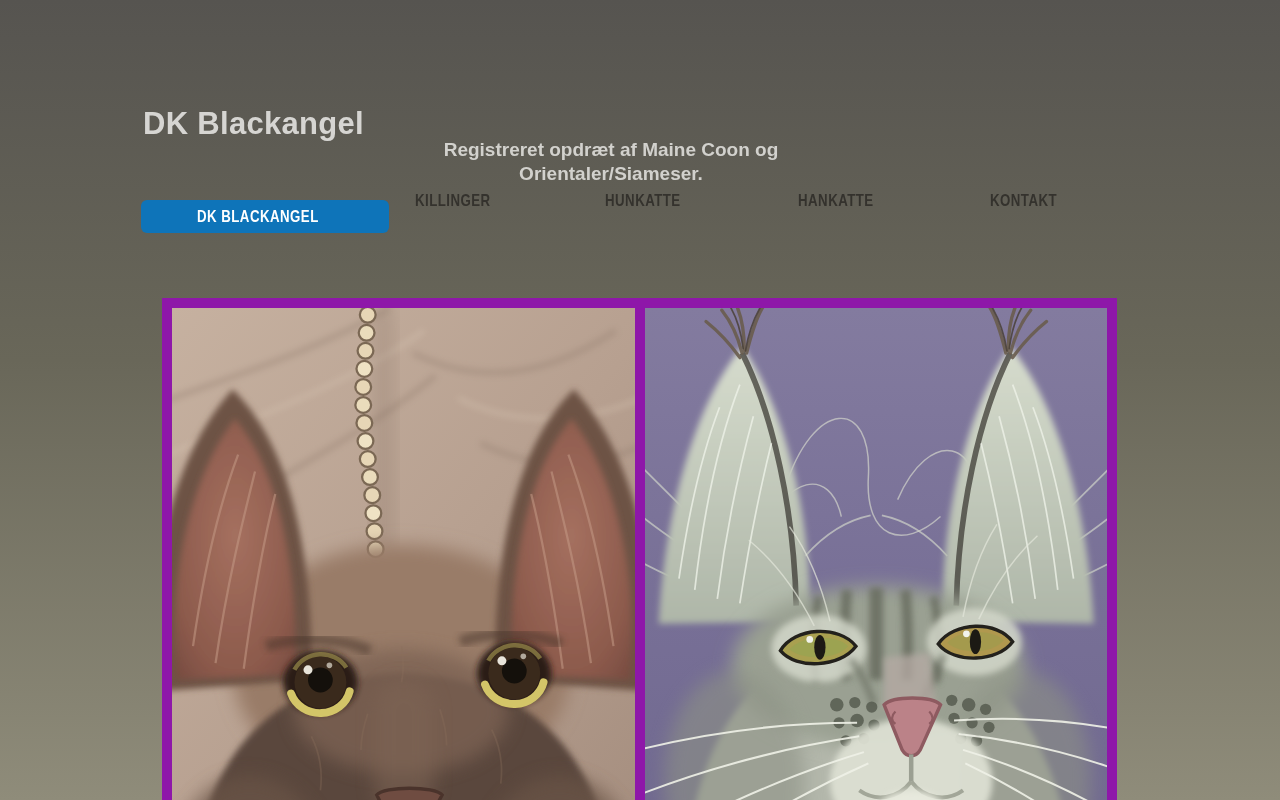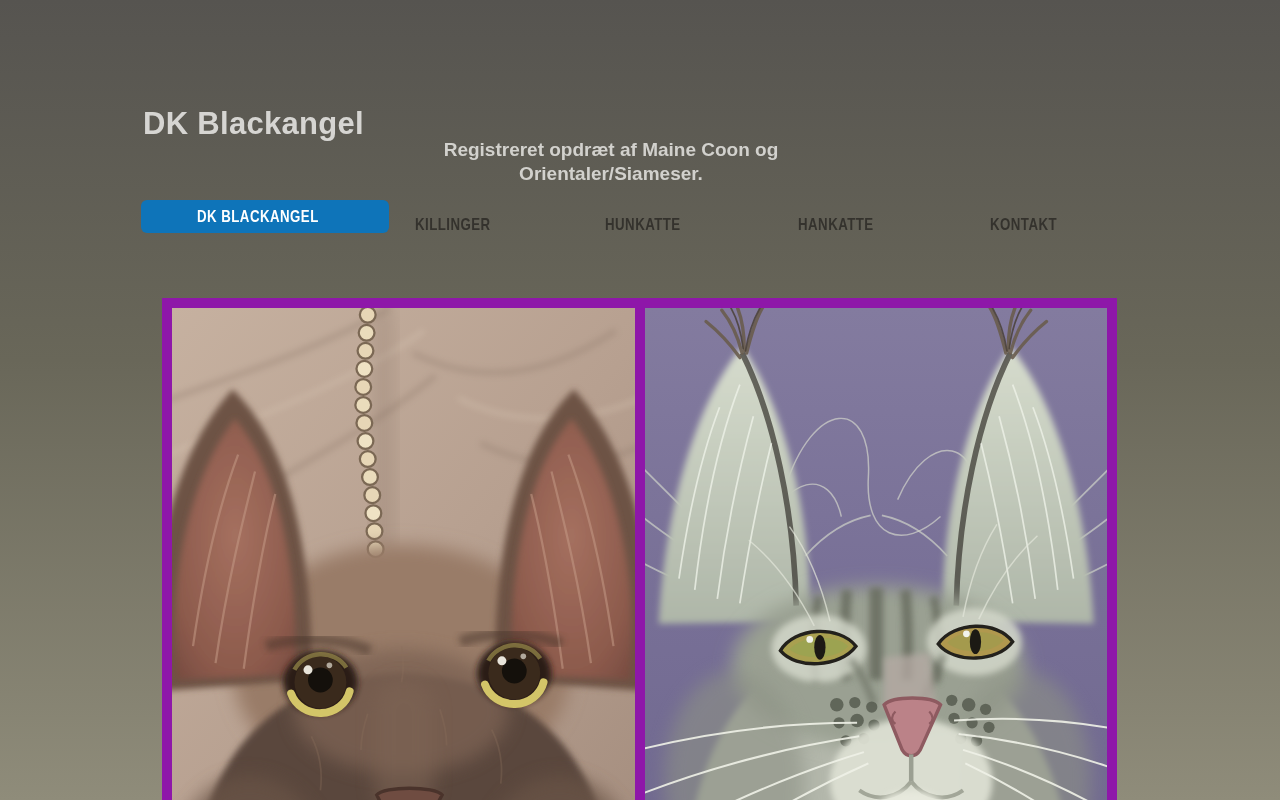--- a/index.html
+++ b/index.html
@@ -31,21 +31,21 @@
   .nav-active {
     position: absolute; left: 141px; top: 200px;
     width: 248px; height: 33px;
     background: #0e74b9; border-radius: 6px;
     display: block; text-decoration: none;
     line-height: 33px; padding-left: 21px; box-sizing: border-box;
     color: #ffffff; font-size: 17px; font-weight: bold;
     cursor: pointer;
   }
   .nav-link {
-    position: absolute; top: 208px; height: 33px;
+    position: absolute; top: 184px; height: 33px;
     display: block; text-decoration: none;
     line-height: 33px;
     color: #34322d; font-size: 17px; font-weight: bold;
     cursor: pointer;
   }
   .cond {
     display: inline-block;
     transform: scaleX(0.78);
     transform-origin: 0 50%;
     letter-spacing: 0.6px;

